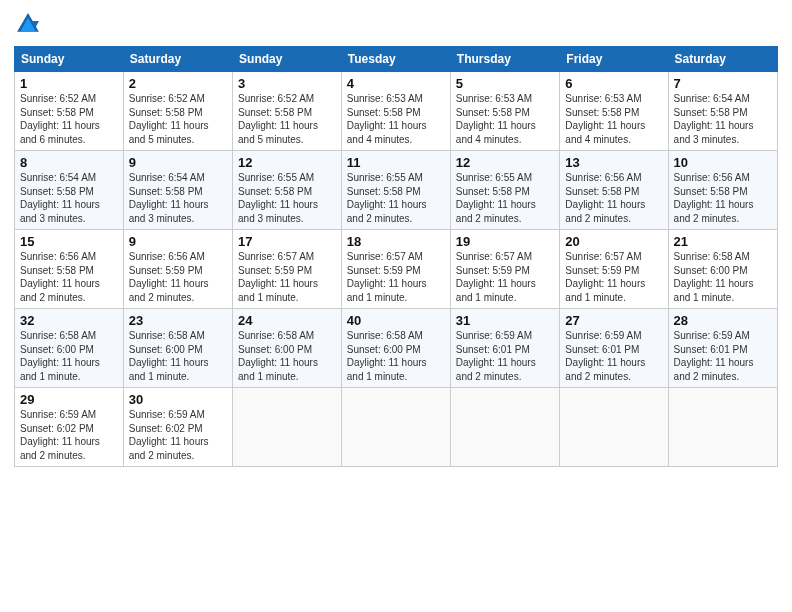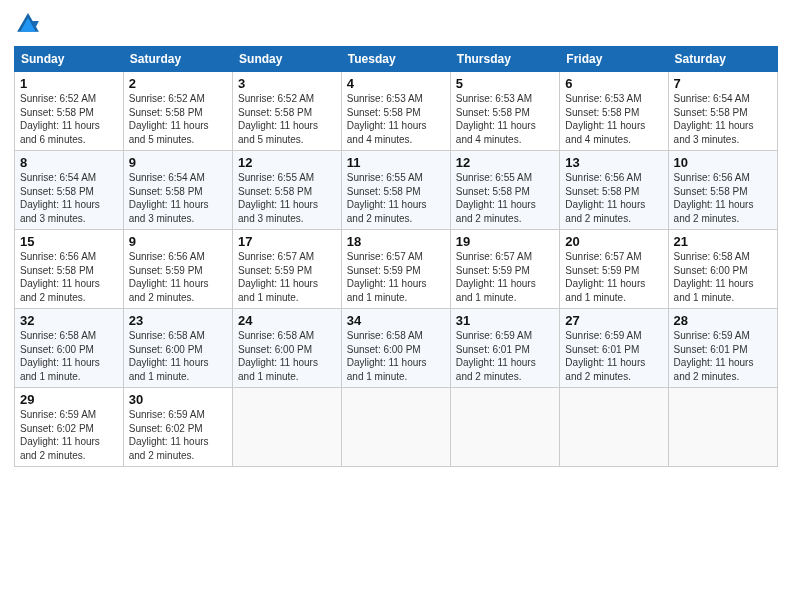--- a/index.html
+++ b/index.html
@@ -225,21 +225,21 @@
           </td>
           <td>
             <span class="day-num">23</span>
 <div class="day-info">Sunrise: 6:58 AM<br>Sunset: 6:00 PM<br>Daylight: 11 hours and 1 minute.</div>
           </td>
           <td>
             <span class="day-num">24</span>
 <div class="day-info">Sunrise: 6:58 AM<br>Sunset: 6:00 PM<br>Daylight: 11 hours and 1 minute.</div>
           </td>
           <td>
-            <span class="day-num">34</span>
+            <span class="day-num">40</span>
 <div class="day-info">Sunrise: 6:58 AM<br>Sunset: 6:00 PM<br>Daylight: 11 hours and 1 minute.</div>
           </td>
           <td>
             <span class="day-num">31</span>
 <div class="day-info">Sunrise: 6:59 AM<br>Sunset: 6:01 PM<br>Daylight: 11 hours and 2 minutes.</div>
           </td>
           <td>
             <span class="day-num">27</span>
 <div class="day-info">Sunrise: 6:59 AM<br>Sunset: 6:01 PM<br>Daylight: 11 hours and 2 minutes.</div>
           </td>

